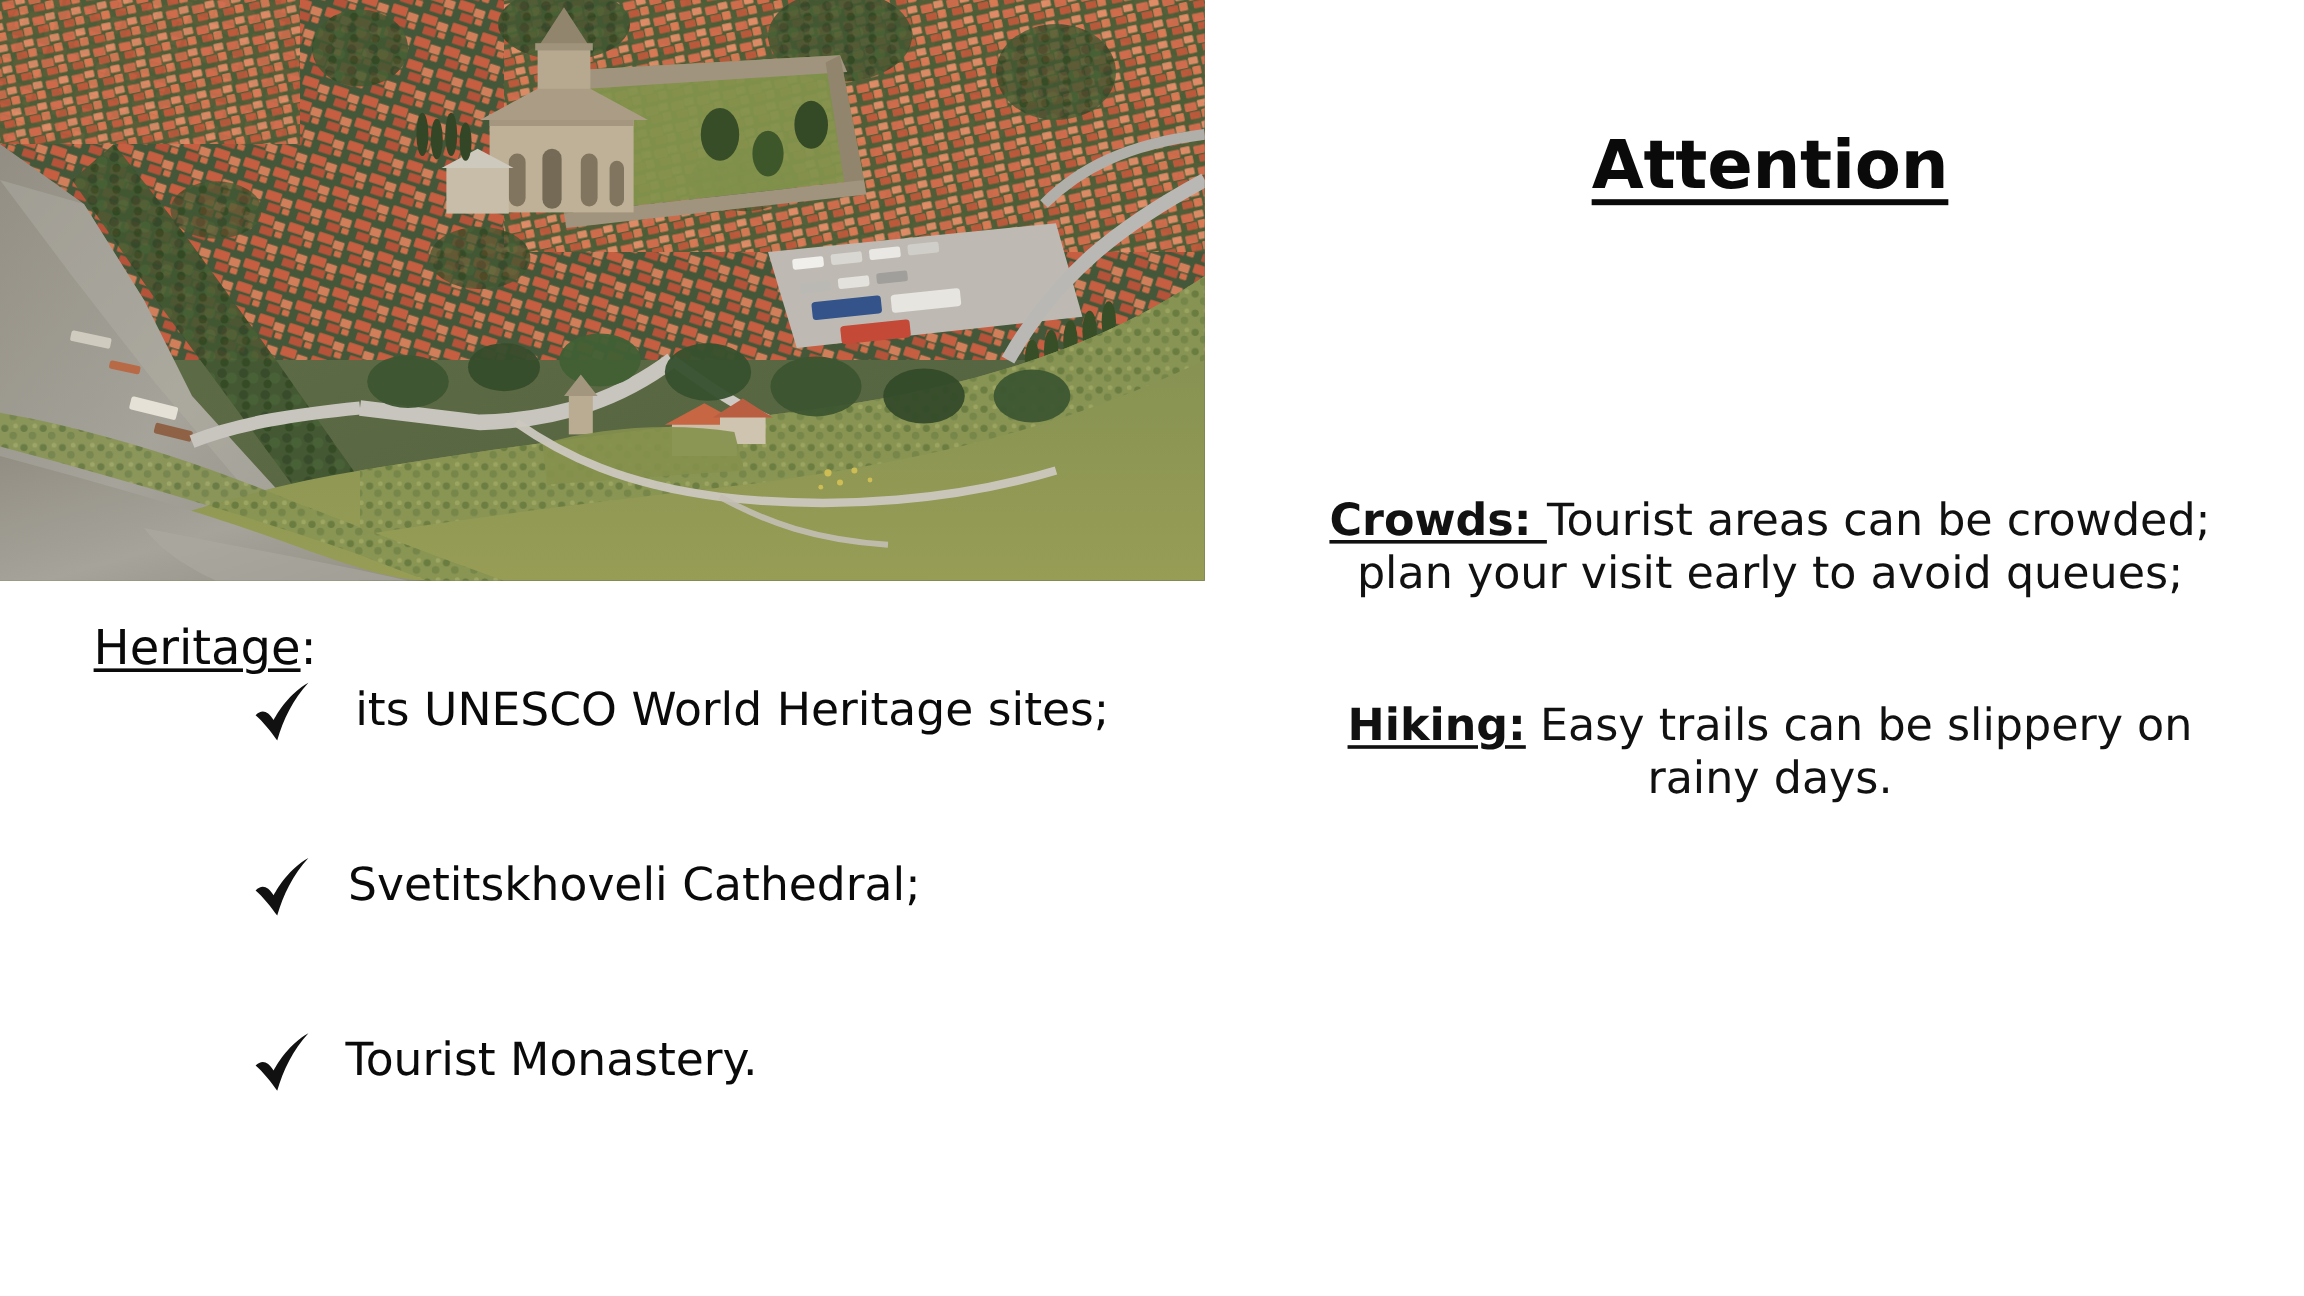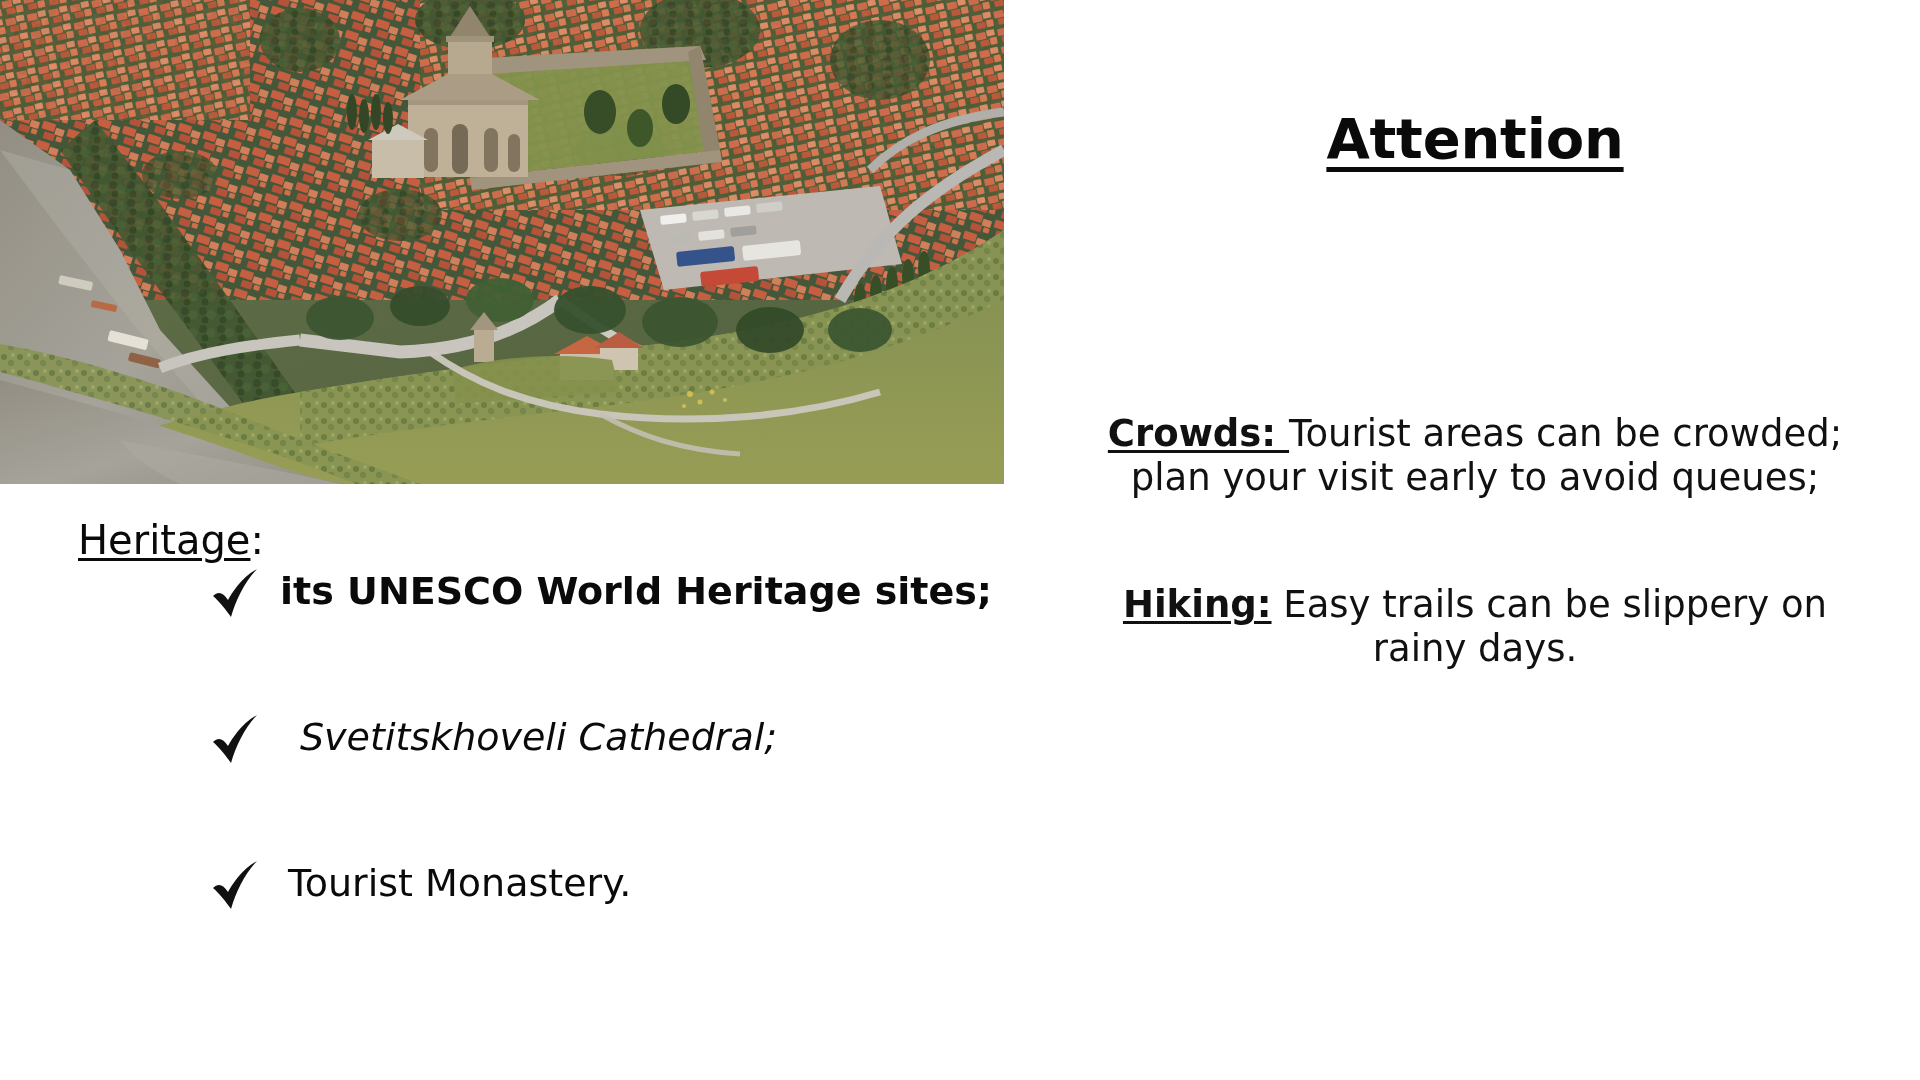--- a/index.html
+++ b/index.html
@@ -79,22 +79,22 @@
     margin-top: 5px;
   }
   .check-icon svg { display: block; }
   .check-label {
     font-size: 38px;
     line-height: 1.15;
     font-weight: 400;
     white-space: nowrap;
     margin-top: 8px;
   }
-  .check-item.indent-a .check-label { margin-left: 18px; font-weight: bold; }
-  .check-item.indent-b .check-label { margin-left: 38px; font-style: italic; }
+  .check-item.indent-a .check-label { margin-left: 34px; }
+  .check-item.indent-b .check-label { margin-left: 28px; }
   .check-item.indent-c .check-label { margin-left: 26px; }
 
   
   .right-col {
     position: absolute;
     left: 1030px;
     top: 0;
     width: 890px;
     height: 1080px;
   }

